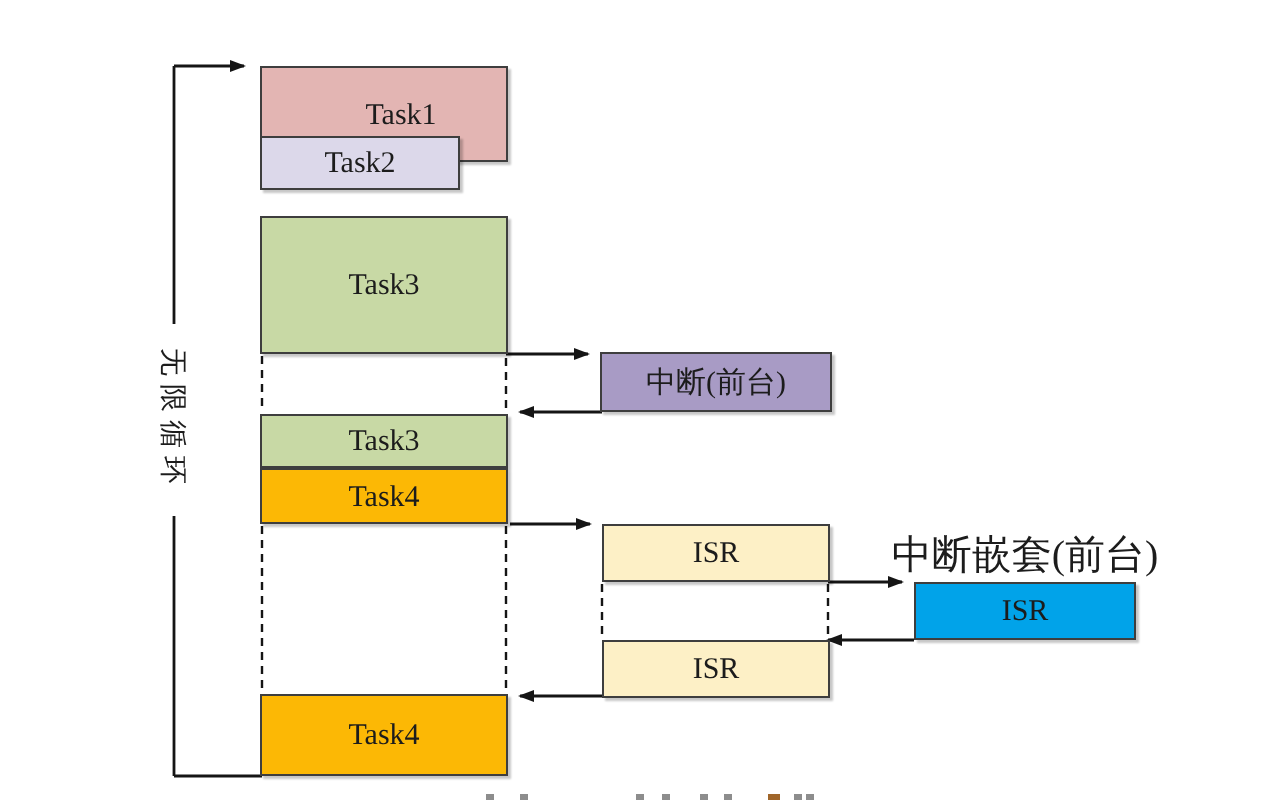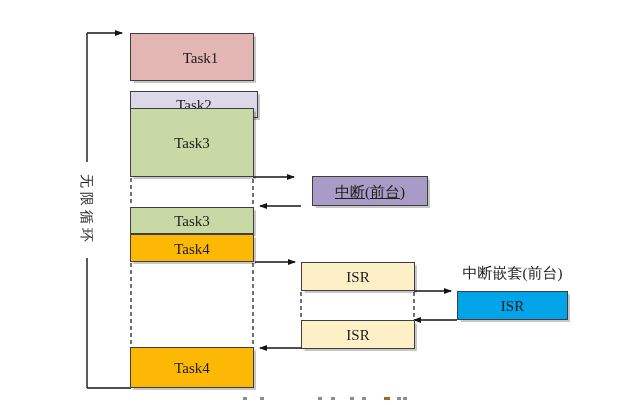--- a/index.html
+++ b/index.html
@@ -13,21 +13,21 @@
     display:flex;align-items:center;justify-content:center;
     font-size:15px;line-height:1;box-shadow:1.5px 1.5px 1px rgba(0,0,0,0.22);
   }
   .box span{transform:translateY(1px);}
   .title{
     position:absolute;left:122px;top:7px;width:150px;text-align:center;
     font-size:15px;white-space:nowrap;
   }
   .nested-title{
     position:absolute;left:440px;top:264px;width:145px;text-align:center;
-    font-size:15px;white-space:nowrap;
+    font-size:20px;white-space:nowrap;
   }
   .loop-label{
     position:absolute;left:47px;top:202px;width:80px;height:16px;text-align:center;
     font-size:14px;letter-spacing:4px;white-space:nowrap;
     transform:rotate(90deg);transform-origin:50% 50%;
   }
   .caption-marks{position:absolute;left:0;top:0;width:641px;height:405px;pointer-events:none;}
   .caption-marks i{position:absolute;top:397px;width:4px;height:3px;background:#8d8d8d;}
   .caption-marks i.amber{background:#a0662a;}
 </style>
@@ -65,37 +65,37 @@
       <path d="M414,292 V318"></path>
     </g>
   </svg>
 
   <div class="loop-label">无限循环</div>
   <div class="nested-title">中断嵌套(前台)</div>
 
   <div class="box" style="left: 130px; top: 33px; width: 124px; height: 48px; background: rgb(227, 181, 179); padding-left: 17px;">
     <span>Task1</span>
   </div>
-  <div class="box" style="left: 130px; top: 91px; width: 128px; height: 27px; background: rgb(220, 216, 234);">
+  <div class="box" style="left: 130px; top: 68px; width: 100px; height: 27px; background: rgb(220, 216, 234);">
     <span>Task2</span>
   </div>
   <div class="box" style="left: 130px; top: 108px; width: 124px; height: 69px; background: rgb(200, 217, 165);">
     <span>Task3</span>
   </div>
   <div class="box" style="left: 130px; top: 207px; width: 124px; height: 27px; background: rgb(200, 217, 165);">
     <span>Task3</span>
   </div>
   <div class="box" style="left: 130px; top: 234px; width: 124px; height: 28px; background: rgb(252, 184, 5);">
     <span>Task4</span>
   </div>
   <div class="box" style="left: 130px; top: 347px; width: 124px; height: 41px; background: rgb(252, 184, 5);">
     <span>Task4</span>
   </div>
 
-  <div class="box" style="left: 312px; top: 176px; width: 116px; height: 30px; background: rgb(168, 155, 197); text-decoration: underline;">
+  <div class="box" style="left: 300px; top: 176px; width: 116px; height: 30px; background: rgb(168, 155, 197);">
     <span>中断(前台)</span>
   </div>
   <div class="box" style="left: 301px; top: 262px; width: 114px; height: 29px; background: rgb(253, 240, 198);">
     <span>ISR</span>
   </div>
   <div class="box" style="left: 457px; top: 291px; width: 111px; height: 29px; background: rgb(1, 163, 233);">
     <span>ISR</span>
   </div>
   <div class="box" style="left: 301px; top: 320px; width: 114px; height: 29px; background: rgb(253, 240, 198);">
     <span>ISR</span>

